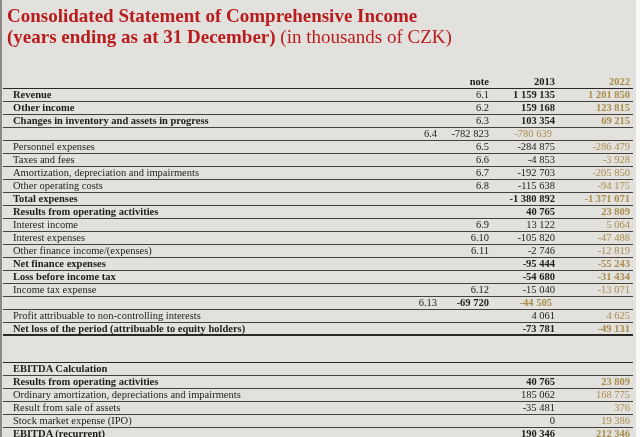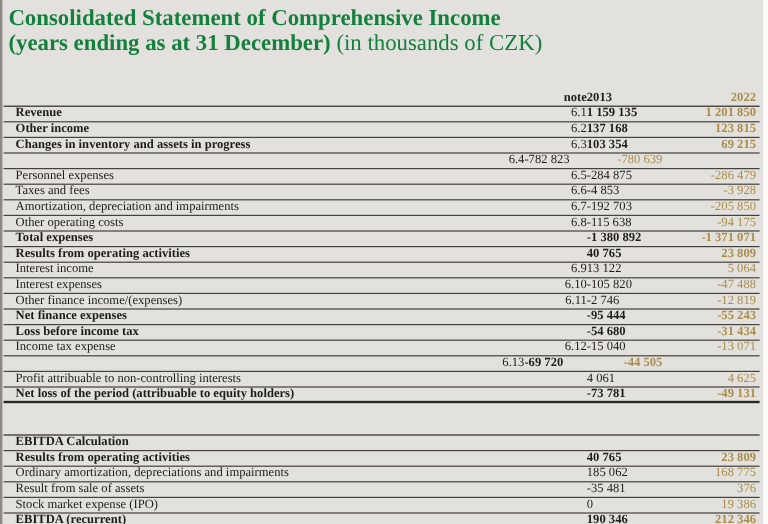--- a/index.html
+++ b/index.html
@@ -12,21 +12,21 @@
   .scan-edge-left{
     position:absolute;left:0;top:0;width:2px;height:437px;
     background:rgba(70,64,56,0.55);
   }
   .scan-strip-right{
     position:absolute;right:0;top:0;width:4px;height:437px;
     background:#fbfaf9;
   }
   .title{
     margin:5px 0 0 7px;
-    color:#15803d;
+    color:#b91c1c;
     font-size:19px;line-height:21px;font-weight:bold;
   }
   .title .regular{font-weight:normal;}
   .tbl{
     margin-left:3px;
     width:630px;
   }
   .tbl1{margin-top:28px;}
   .tbl2{margin-top:26px;border-top:1.5px solid #2b2926;border-bottom:2px solid #2b2926;}
   .row{
@@ -43,21 +43,21 @@
   .row.head{
     height:14px;
     border-bottom:1.5px solid #2b2926;
     font-weight:bold;
   }
   .row.last{border-bottom:2px solid #2b2926;}
   .row.section{font-weight:bold;}
   .row.bold{font-weight:bold;}
   .c-label{padding-left:10px;overflow:hidden;}
   .c-note{text-align:right;font-weight:normal;}
-  .c-y2013{}
+  .c-y2013{text-align:right;}
   .c-y2014{text-align:right;color:#a98d4c;padding-right:3px;}
 </style>
 </head>
 <body>
 
 <div class="scan-edge-left"></div>
 <div class="scan-strip-right"></div>
 
 <div class="title">
   <div>Consolidated Statement of Comprehensive Income</div>
@@ -74,21 +74,21 @@
   <div>
       <div class="row bold">
         <span class="c-label">Revenue</span>
         <span class="c-note">6.1</span>
         <span class="c-y2013">1 159 135</span>
         <span class="c-y2014">1 201 850</span>
       </div>
       <div class="row bold">
         <span class="c-label">Other income</span>
         <span class="c-note">6.2</span>
-        <span class="c-y2013">137 168</span>
+        <span class="c-y2013">159 168</span>
         <span class="c-y2014">123 815</span>
       </div>
       <div class="row bold">
         <span class="c-label">Changes in inventory and assets in progress</span>
         <span class="c-note">6.3</span>
         <span class="c-y2013">103 354</span>
         <span class="c-y2014">69 215</span>
       </div>
       <div class="row">
         <span class="c-note">6.4</span>

